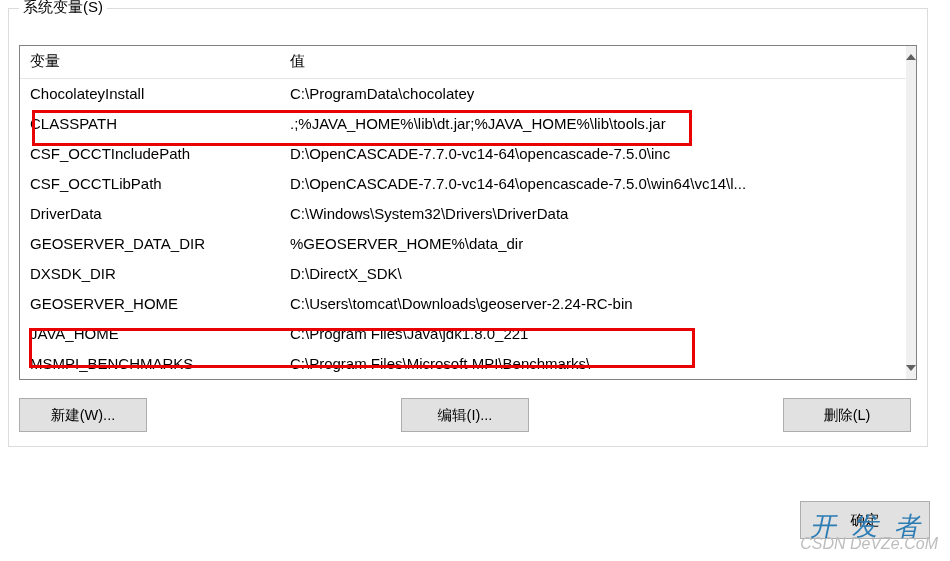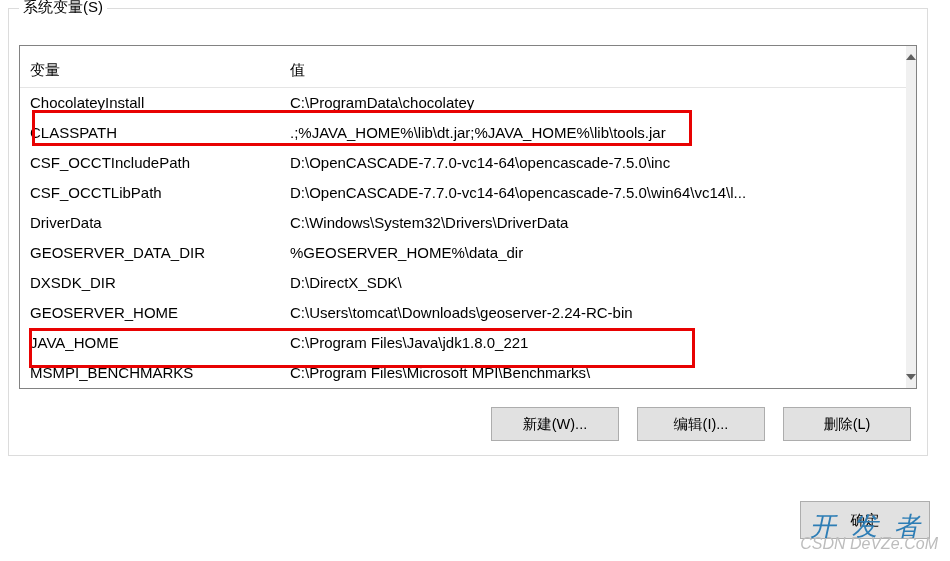--- a/index.html
+++ b/index.html
@@ -33,21 +33,20 @@
   .table-wrap {
     display: flex;
     border: 1px solid #828282;
     background: #fff;
   }
   .table-inner { flex: 1 1 auto; }
   table {
     width: 100%;
     border-collapse: collapse;
     table-layout: fixed;
-    margin-top: 9px;
   }
   th {
     text-align: left;
     font-weight: normal;
     padding: 6px 10px 7px 10px;
     font-size: 15px;
     border-bottom: 1px solid #e5e5e5;
     background: #fff;
   }
   td {
@@ -73,22 +72,22 @@
     height: 22px;
     display: flex;
     align-items: center;
     justify-content: center;
     color: #606060;
     font-size: 11px;
     cursor: pointer;
   }
   .btn-row {
     display: flex;
-    justify-content: flex-end;
-    gap: 18px;
+    justify-content: space-between;
+    gap: 12px;
     margin-top: 18px;
     padding-right: 6px;
   }
   .btn {
     min-width: 128px;
     height: 34px;
     background: #e1e1e1;
     border: 1px solid #adadad;
     font-family: inherit;
     font-size: 14.5px;

